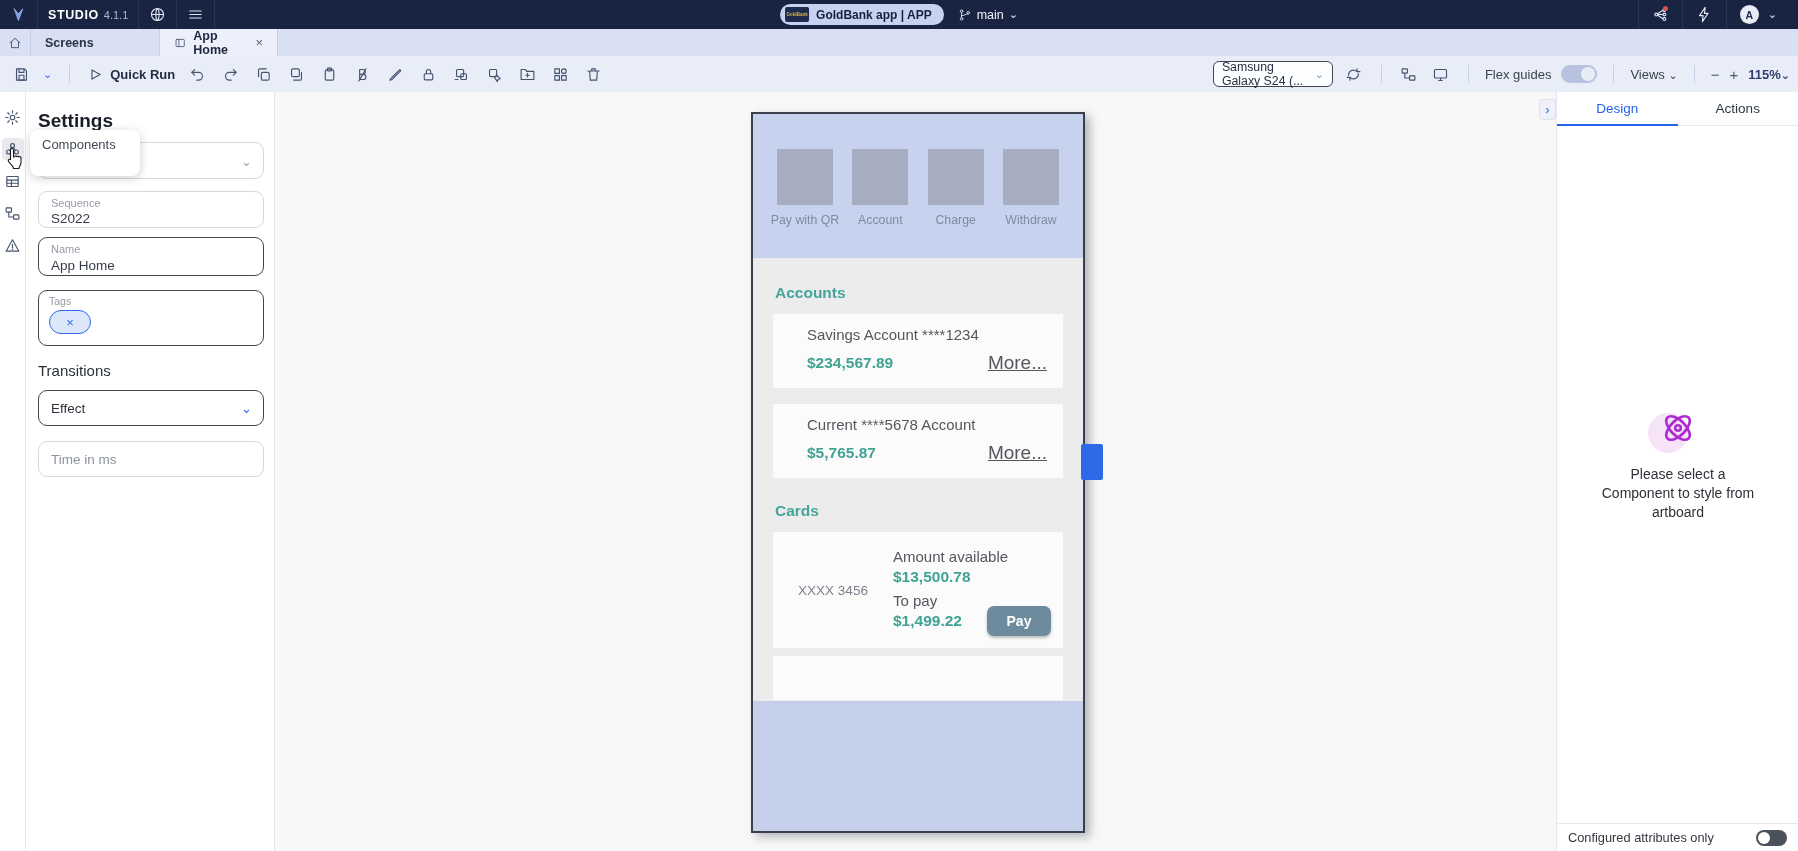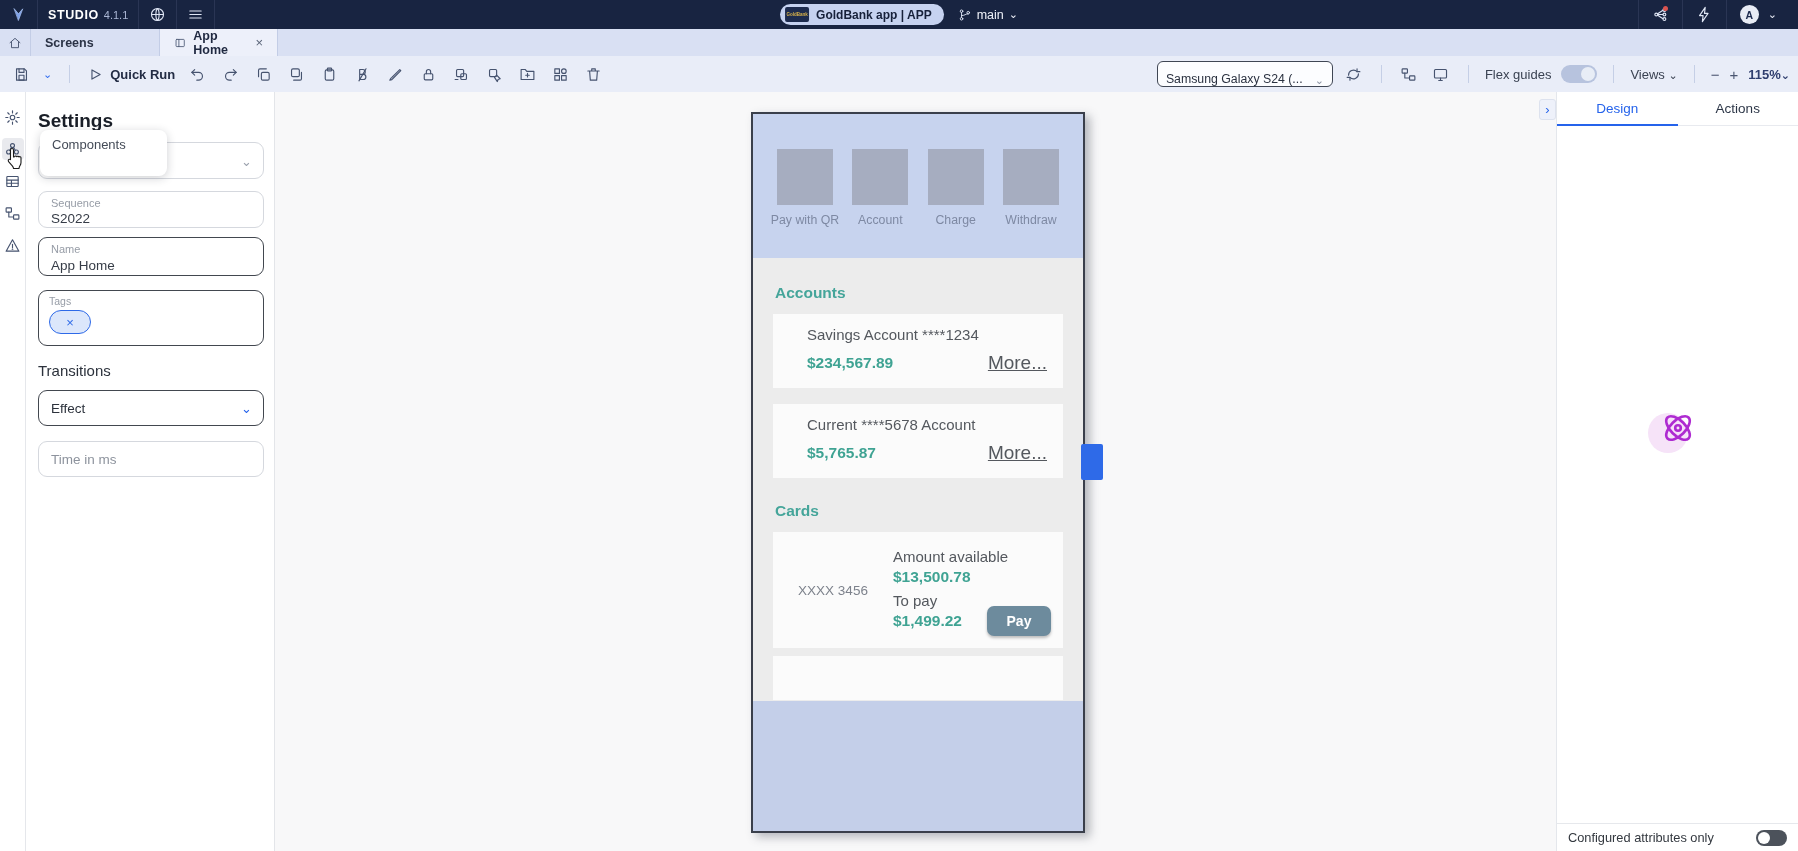--- a/index.html
+++ b/index.html
@@ -34,21 +34,21 @@
   .tab.screens { width:129px; }
   .tab.active { background:#edf0fa; color:#1f2840; width:118px; }
   .tab .close { margin-left:auto; color:#5a6478; font-size:13px; font-weight:normal; }
 
   
   .toolbar { position:absolute; left:0; top:56px; width:1798px; height:36px; background:#e9edf8; display:flex; align-items:center; padding:0 10px; }
   .tgroup { display:flex; align-items:center; gap:11px; }
   .tdiv { width:1px; height:18px; background:#c5cfe6; margin:0 6px; }
   .quickrun { display:flex; align-items:center; gap:6px; font-size:13px; font-weight:bold; color:#232c44; }
   .t-right { position:absolute; right:8px; display:flex; align-items:center; gap:10px; }
-  .device-select { display:flex; align-items:flex-end; justify-content:space-between; width:176px; height:26px; border:1.2px solid #3f4654; border-radius:6px; background:#fcfdff; padding:0 8px; font-size:12.3px; color:#2a3140; }
+  .device-select { display:flex; align-items:center; justify-content:space-between; width:120px; height:26px; border:1.2px solid #3f4654; border-radius:6px; background:#fcfdff; padding:0 8px; font-size:12.3px; color:#2a3140; }
   .device-select .chev { color:#8c93a3; }
   .label13 { font-size:13px; color:#3a4252; }
   .toggle { width:36px; height:18px; border-radius:9px; background:#b7c3de; position:relative; }
   .toggle .knob { position:absolute; top:2px; width:14px; height:14px; border-radius:50%; background:#e8edf6; }
   .toggle .knob.right { right:2px; } .toggle .knob.left { left:2px; }
   .zoomtxt { font-size:13px; color:#2f3e6e; font-weight:bold; }
   .pm { font-size:15px; color:#4a5570; }
 
   
   .leftrail { position:absolute; left:0; top:92px; width:26px; height:759px; background:#fff; border-right:1px solid #e5e7eb; display:flex; flex-direction:column; align-items:center; padding-top:14px; gap:10px; }
@@ -60,21 +60,21 @@
   .settings { position:absolute; left:26px; top:92px; width:249px; height:759px; background:#fff; border-right:1px solid #e3e5e9; padding:18px 0 0 12px; }
   .settings h1 { font-size:19px; font-weight:bold; color:#191e27; height:24px; }
   .fld { position:relative; width:226px; border:1px solid #d5d8de; border-radius:9px; background:#fff; padding:5px 12px; }
   .fld.dark { border:1.3px solid #42474f; }
   .fld .lab { font-size:11px; color:#969ca6; line-height:13px; }
   .fld .val { font-size:13.5px; color:#363c47; line-height:17px; }
   .fld .chevfld { position:absolute; right:11px; top:50%; transform:translateY(-50%); color:#9aa1ad; font-size:13px; }
   .fld input, .fld textarea { border:none; outline:none; width:100%; font-family:inherit; font-size:13.5px; color:#363c47; background:transparent; resize:none; }
   .fld input::placeholder, .fld textarea::placeholder { color:#8d939d; }
   .components-fld { margin-top:8px; height:37px; }
-  .tooltip { position:absolute; left:14px; top:38px; width:127px; height:46px; background:#fff; border-radius:8px; box-shadow:0 2px 10px rgba(30,35,50,.22); padding:7px 0 0 12px; font-size:13px; color:#444b57; z-index:6; }
+  .tooltip { position:absolute; left:4px; top:38px; width:110px; height:46px; background:#fff; border-radius:8px; box-shadow:0 2px 10px rgba(30,35,50,.22); padding:7px 0 0 12px; font-size:13px; color:#444b57; z-index:6; }
   .seq-fld { margin-top:12px; height:37px; }
   .name-fld { margin-top:9px; height:39px; }
   .desc-fld { margin-top:7px; height:142px; border-radius:10px; padding:10px 12px; }
   .tags-fld { margin-top:14px; height:56px; border-radius:9px; padding:4px 10px; }
   .tags-fld .lab { font-size:10.5px; }
   .chip { display:inline-flex; align-items:center; justify-content:center; width:42px; height:24px; border:1.5px solid #2e6ae8; background:#dce7fb; border-radius:13px; color:#2e6ae8; font-size:13px; margin-top:2px; }
   .transitions-h { margin-top:16px; font-size:15px; color:#2c323c; height:20px; }
   .effect-fld { margin-top:8px; height:36px; display:flex; align-items:center; }
   .effect-fld .val { font-size:13.5px; color:#2c323c; }
   .effect-fld .chevfld { color:#2563eb; }
@@ -504,20 +504,25 @@
       <span class="atomwrap">
         <span class="atomblob"></span>
         <svg width="42" height="42" viewBox="0 0 48 48" style="position:relative">
           <g fill="none" stroke="#ae2bd1" stroke-width="3" stroke-linecap="round">
             <ellipse cx="24" cy="24" rx="17" ry="8.5" transform="rotate(-45 24 24)"></ellipse>
             <ellipse cx="24" cy="24" rx="17" ry="8.5" transform="rotate(45 24 24)"></ellipse>
             <circle cx="24" cy="24" r="3.2"></circle>
           </g>
         </svg>
       </span>
+      <div class="rp-msg">
+        <div>Please select a</div>
+        <div>Component to style from</div>
+        <div>artboard</div>
+      </div>
     </div>
 
     <div class="rp-footer">
       <span class="flab">Configured attributes only</span>
       <span class="toggle dark">
           <span class="knob left"></span>
         </span>
     </div>
   </div>
 

